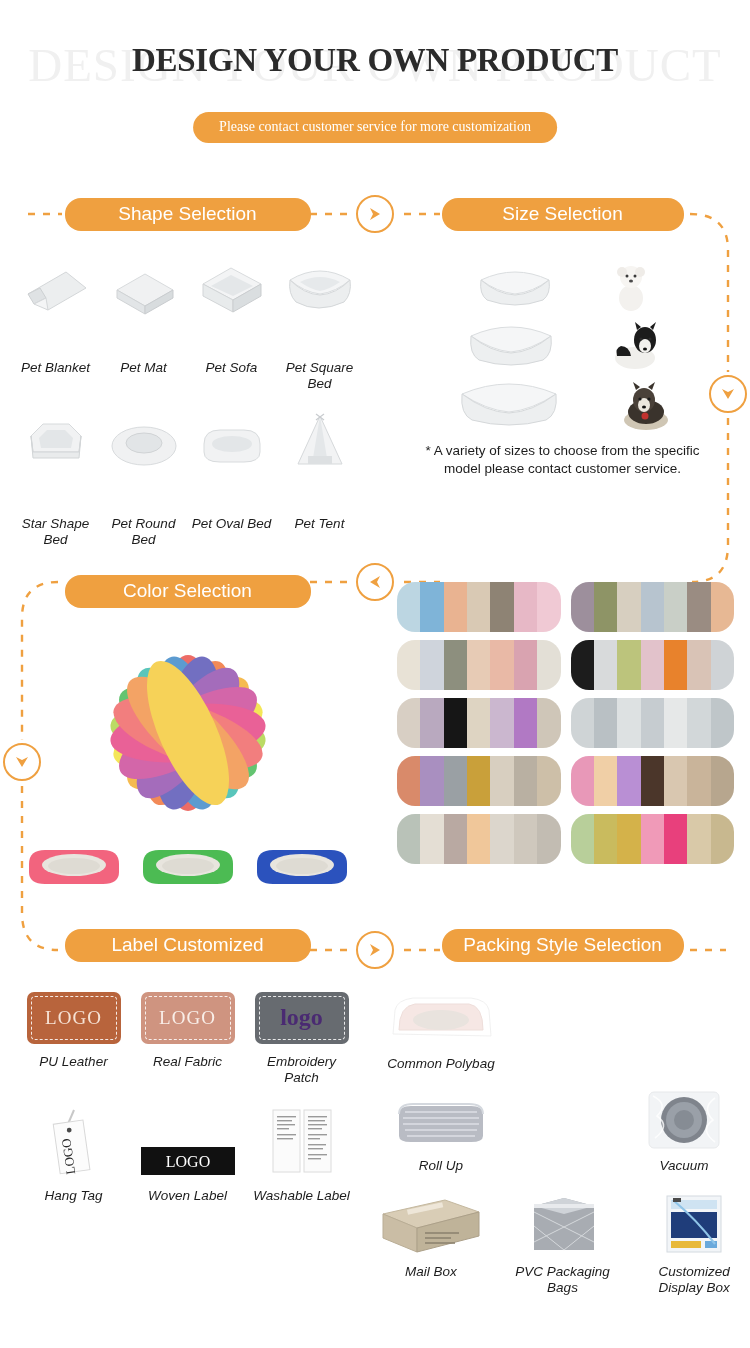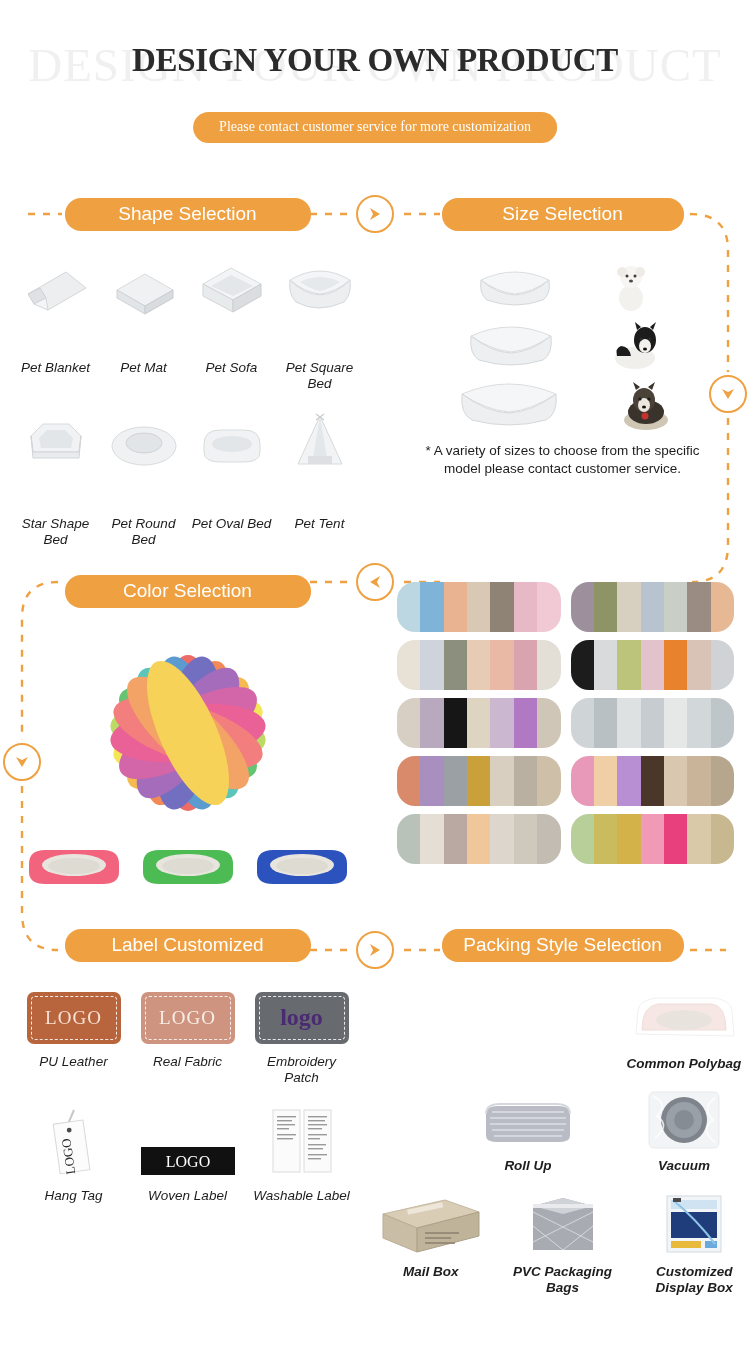--- a/index.html
+++ b/index.html
@@ -110,21 +110,21 @@
     position: relative;
     font-family: "Liberation Serif", serif;
   }
   .tag-box::after {
     content: ""; position: absolute; inset: 4px;
     border: 1.3px dashed rgba(255,255,255,0.85); border-radius: 4px;
   }
   .tag-box span { position: relative; z-index: 2; }
 
   
-  .pack-row { display: flex; justify-content: flex-end; gap: 24px; padding-top: 14px; font-weight: bold; }
+  .pack-row { display: flex; justify-content: space-between; gap: 24px; padding-top: 14px; }
   .pack { width: 132px; text-align: center; }
   .pack.sm { width: 118px; }
   .pack .art { height: 62px; display: flex; align-items: flex-end; justify-content: center; }
   .pack .cap { font-size: 13.5px; font-style: italic; margin-top: 8px; line-height: 1.2; }
 
   .cap, .item .cap { color: #1d1d1d; margin-top: 44px; }
 </style>
 </head>
 <body>
 

